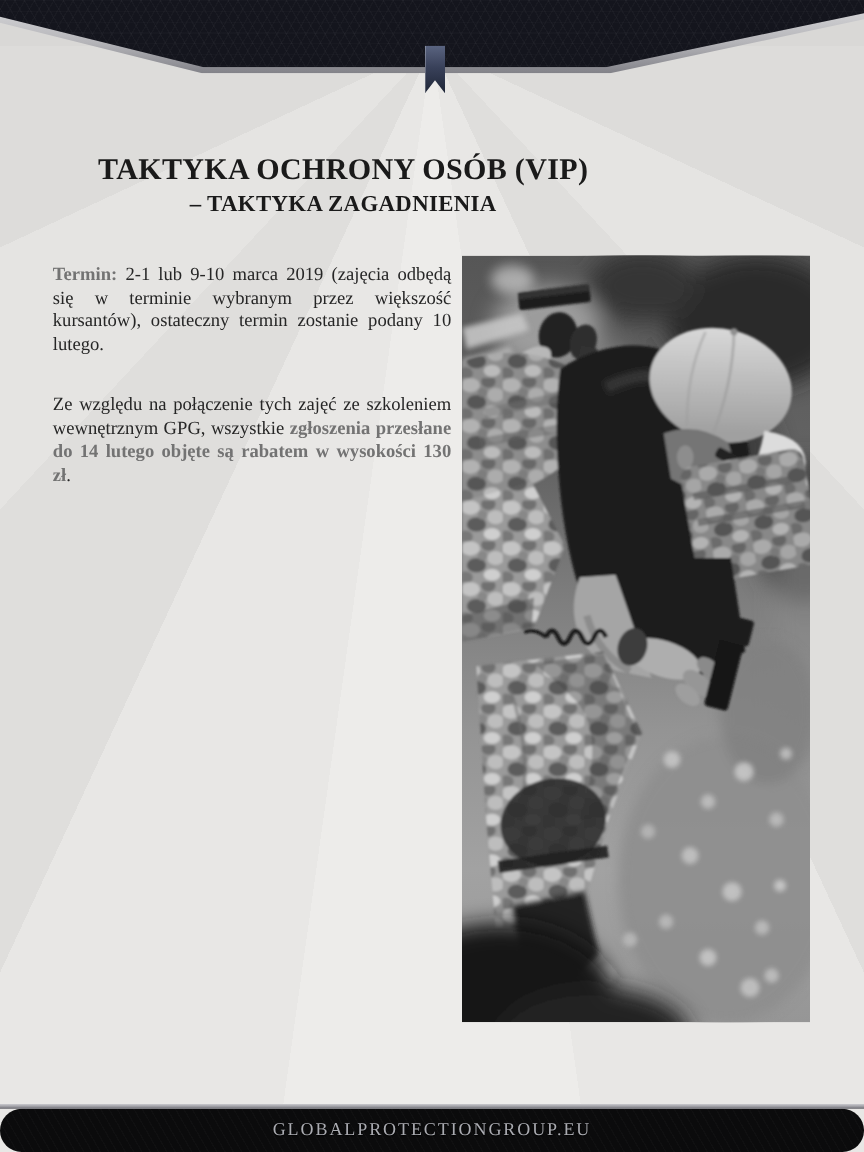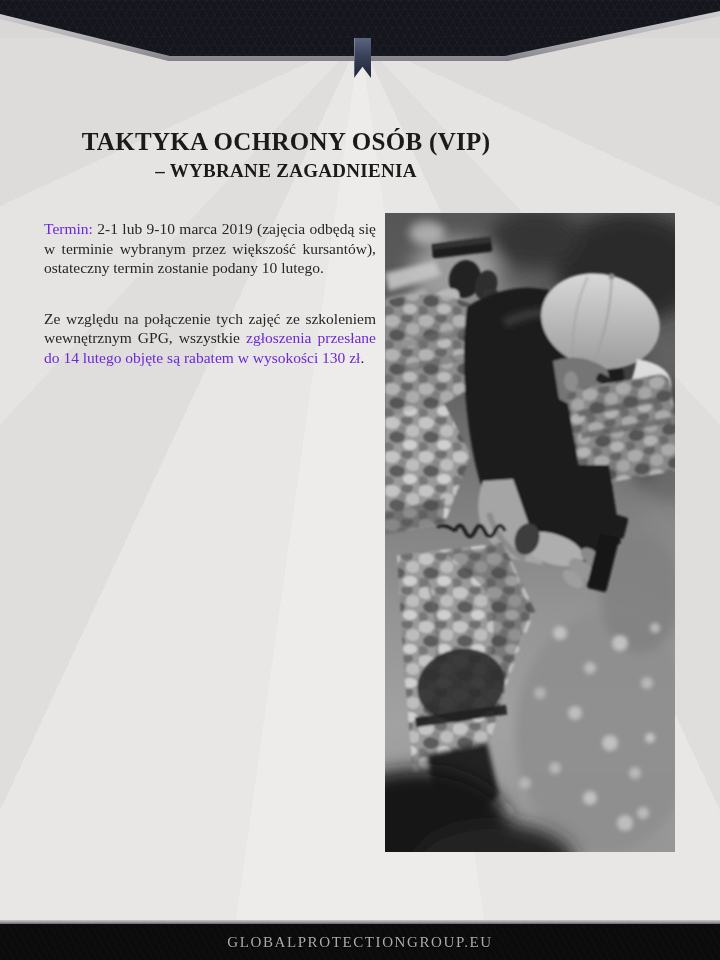--- a/index.html
+++ b/index.html
@@ -54,55 +54,56 @@
   
   .content{
     position:absolute;left:44px;top:219px;width:332px;z-index:2;
     font-size:15.5px;line-height:19.5px;color:#262626;text-align:justify;
   }
   .content p{margin:0;}
   .p-miejsce{margin-top:28px !important;}
   .p-rabat{margin-top:31px !important;}
   .p-kontakt{margin-top:28px !important;}
   .website{margin-top:47px !important;text-align:center;font-weight:bold;letter-spacing:.2px;}
-  .content b,.content strong{font-weight:normal;color:#6d28d9;}
+  .content b,.content strong{font-weight:bold;color:#737373;}
   
   .photo{position:absolute;left:385px;top:213px;width:290px;height:639px;z-index:2;overflow:hidden;}
   .photo svg{display:block;}
   
   .footer-line{
     position:absolute;left:0;right:0;top:920px;height:4px;z-index:3;
     background:linear-gradient(180deg,#cacace 0%,#96969c 60%,#66666c 100%);
   }
   .footer{
     position:absolute;left:0;right:0;top:924px;height:36px;z-index:3;
     background:
       repeating-linear-gradient(60deg, rgba(255,255,255,.02) 0 1px, rgba(0,0,0,0) 1px 6px),
       #0b0b0c;
     color:#aaabb1;text-align:center;
     font-size:15px;line-height:36px;letter-spacing:1.6px;
     text-shadow:0 1px 1px #000;
+    border-radius:18px;
   }
 </style>
 </head>
 <body>
 
 <div class="page">
   <div class="rays"></div>
 
   <header class="band">
     <div class="band-bevel"></div>
     <div class="band-dark"></div>
   </header>
 
   <div class="ribbon"></div>
 
   <h1 class="title">
     <span class="l1">TAKTYKA OCHRONY OSÓB (VIP)</span>
-    <span class="l2">– WYBRANE ZAGADNIENIA</span>
+    <span class="l2">– TAKTYKA ZAGADNIENIA</span>
   </h1>
 
   <main class="content">
     <p class="p-termin"><strong>Termin:</strong><span> 2-1 lub 9-10 marca 2019 (zajęcia odbędą się w terminie wybranym przez większość kursantów), ostateczny termin zostanie podany 10 lutego.</span></p>
 
 
     <p class="p-rabat"><span>Ze względu na połączenie tych zajęć ze szkoleniem wewnętrznym GPG, wszystkie </span><strong>zgłoszenia przesłane do 14 lutego objęte są rabatem w wysokości 130 zł</strong><span>.</span></p>
 
 
   </main>

